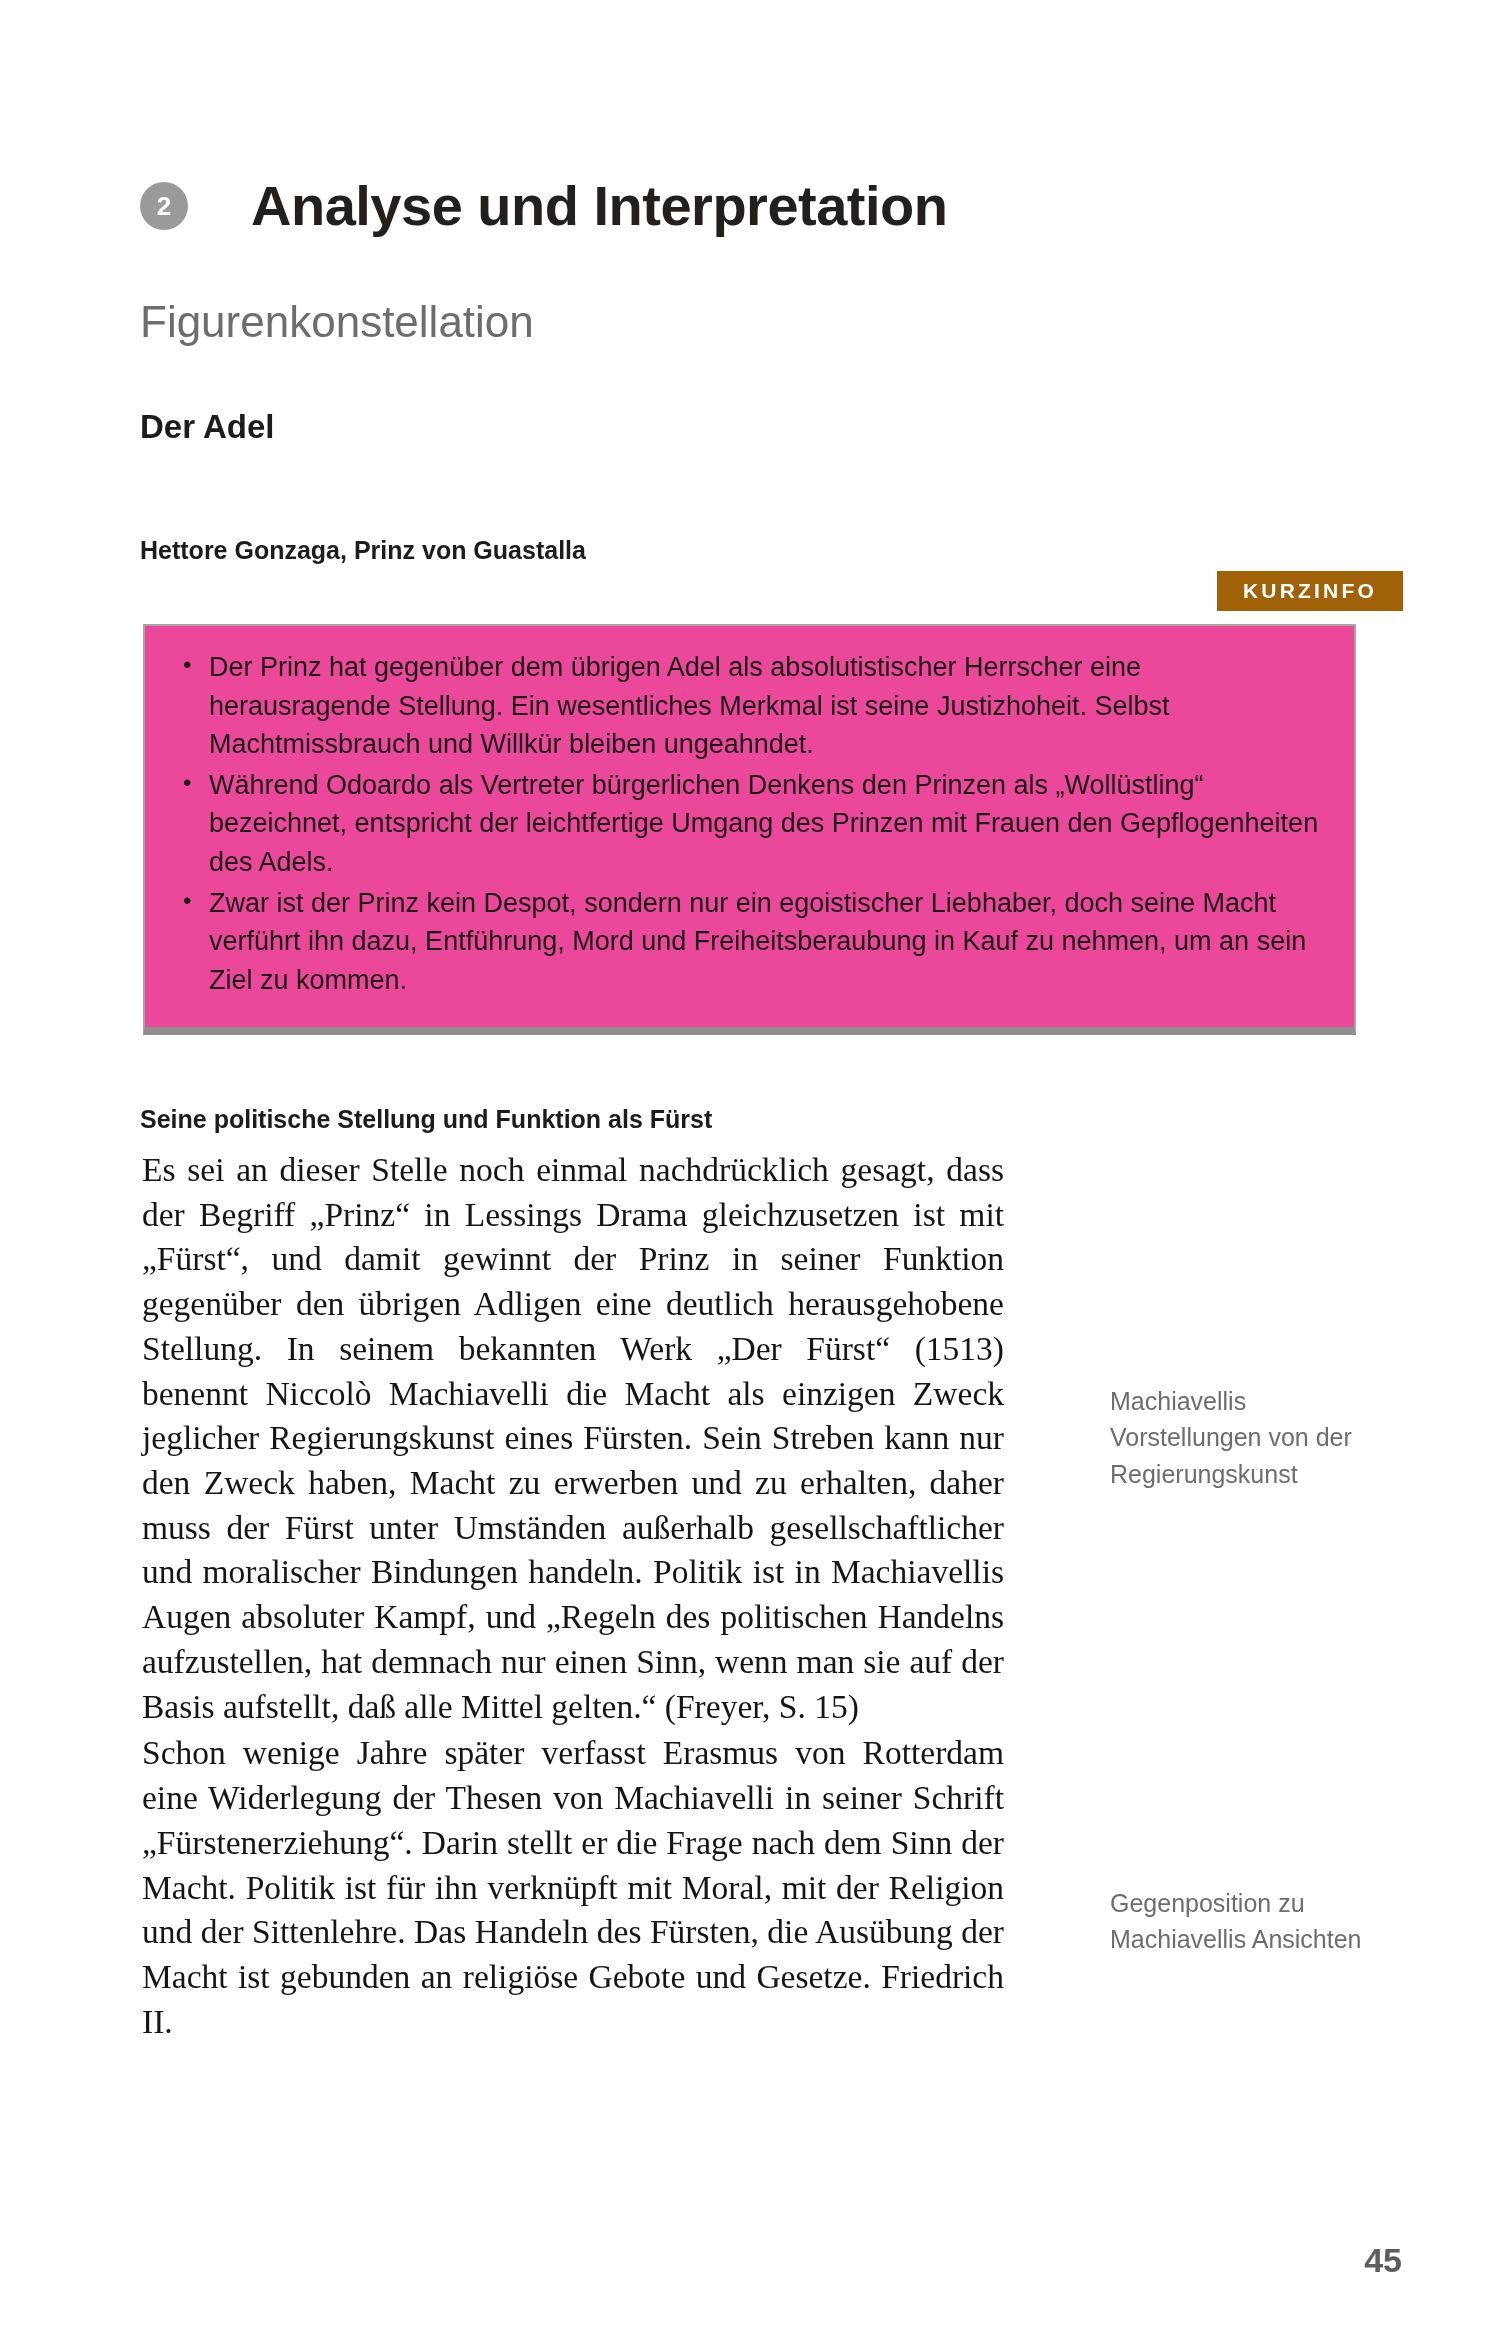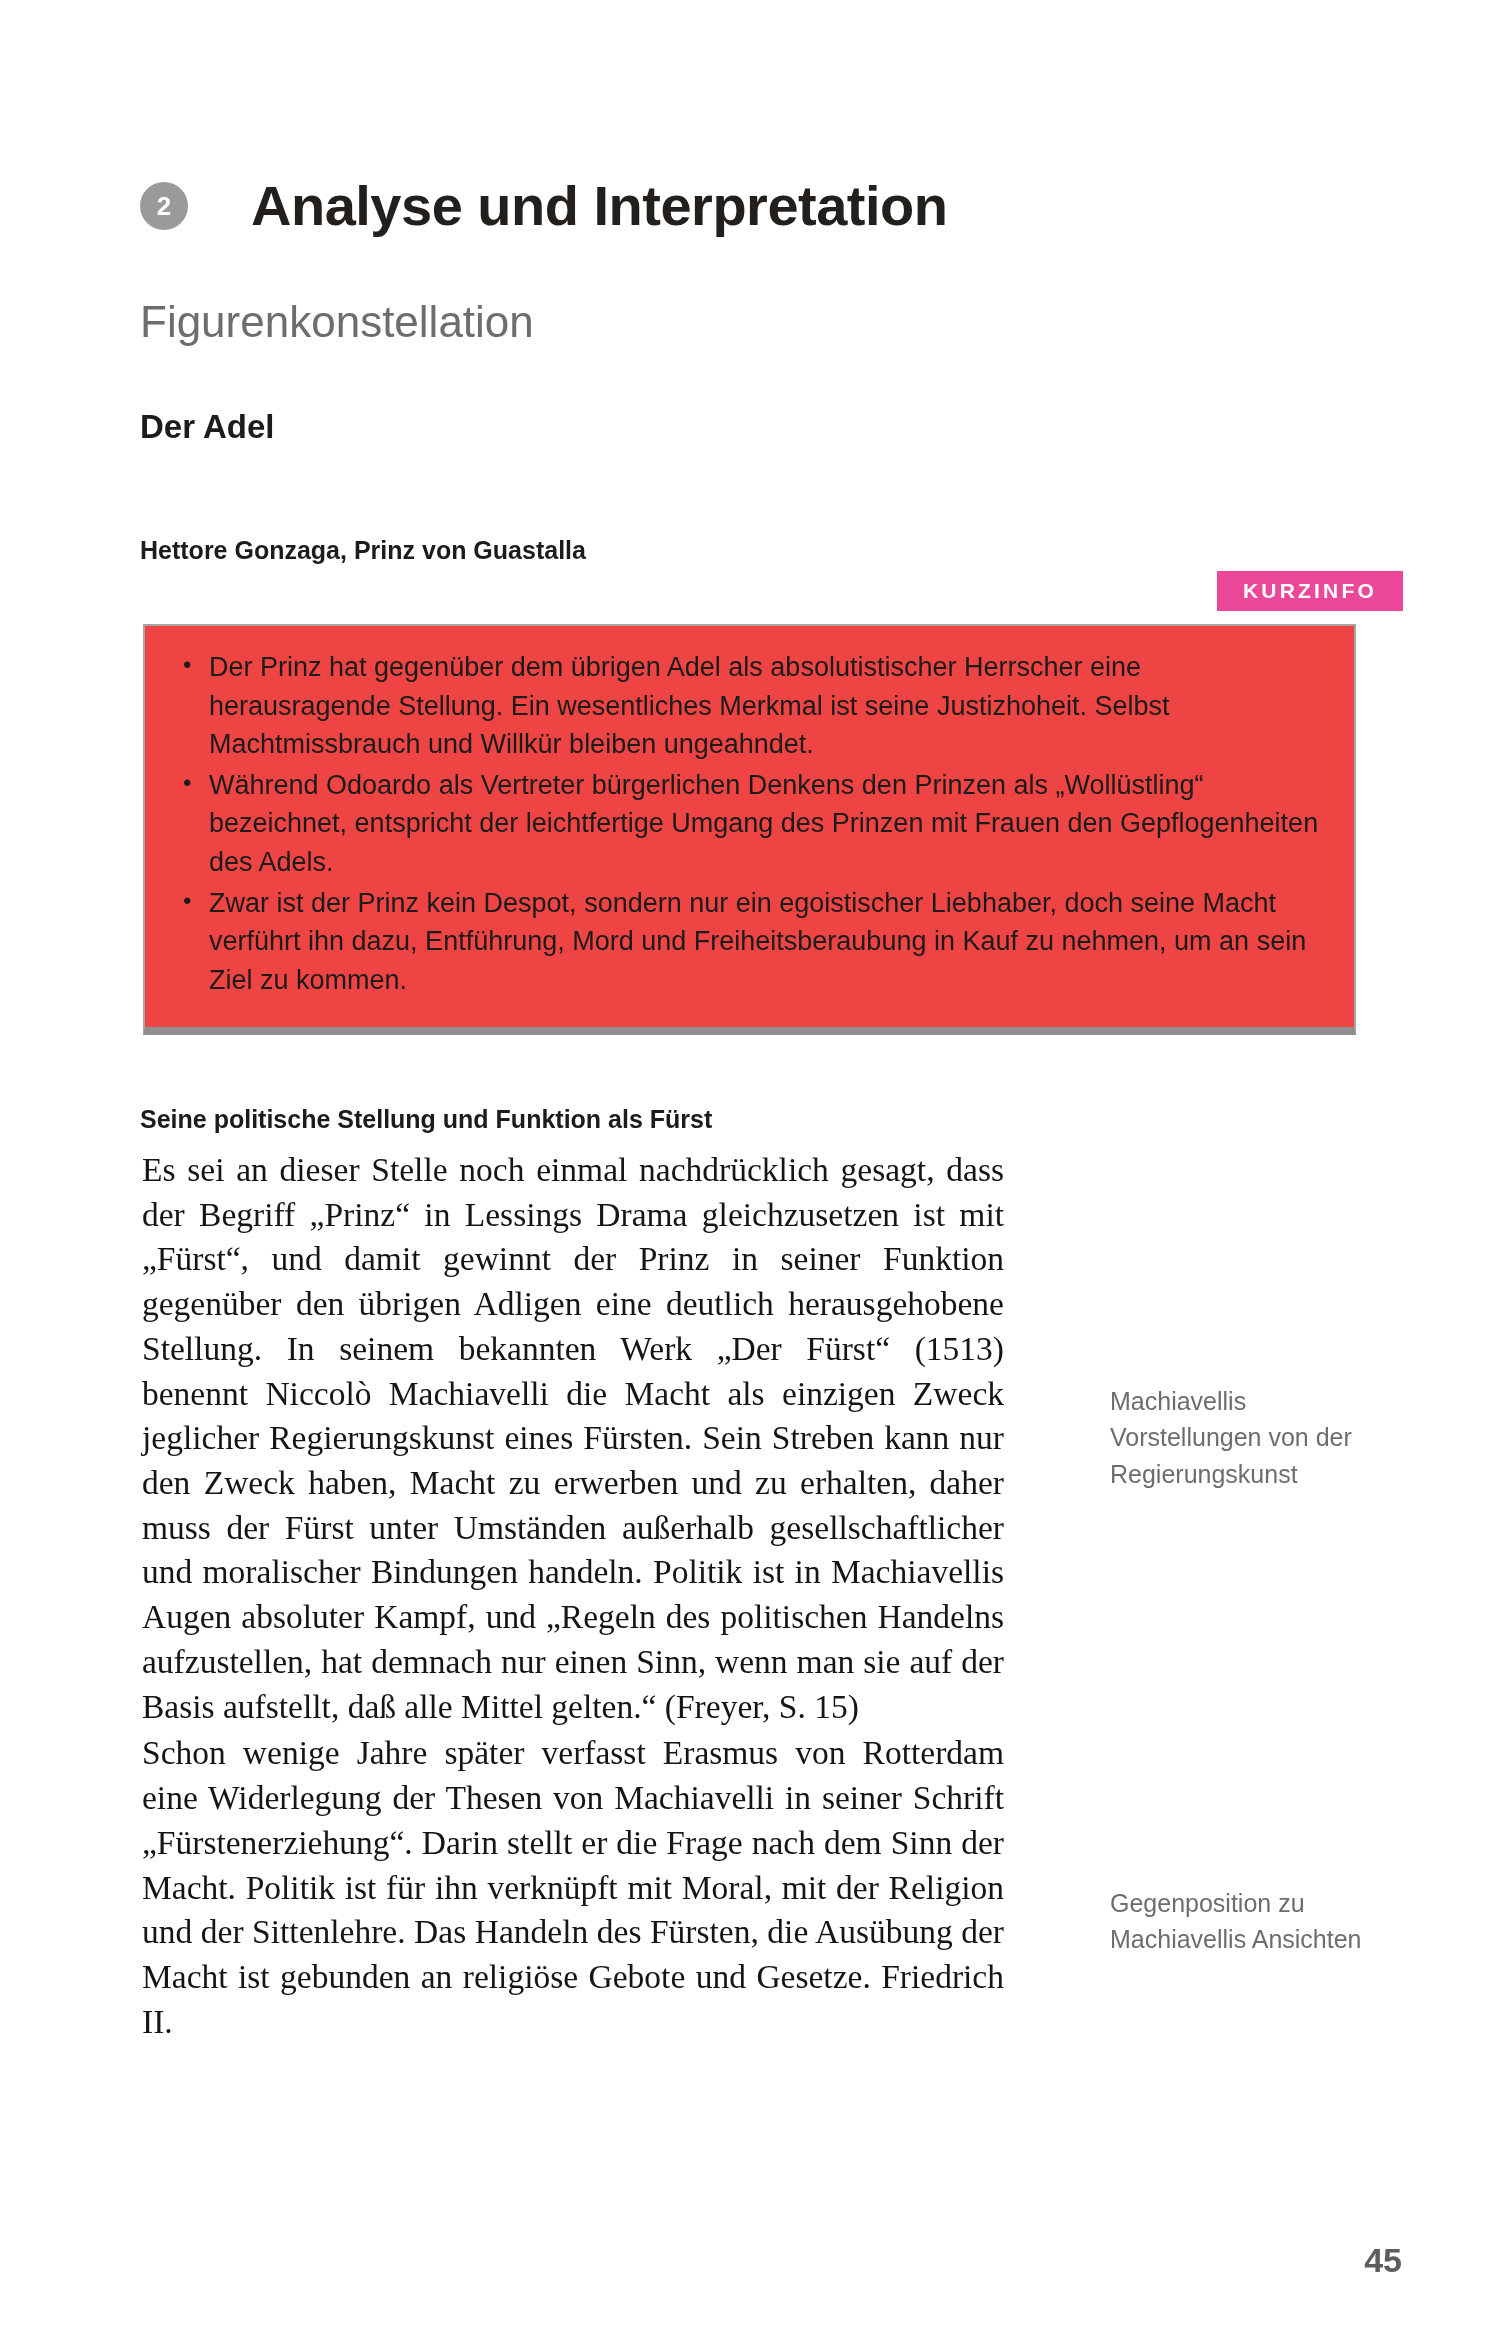--- a/index.html
+++ b/index.html
@@ -85,40 +85,40 @@
     font-weight: 700;
     color: #1c1c1a;
     line-height: 1;
   }
 
   
   .kurzinfo-tab {
     position: absolute;
     right: 97px;
     top: 571px;
-    background: #ec4899;
+    background: #a16207;
     color: #ffffff;
     font-size: 21px;
     font-weight: 700;
     letter-spacing: 3.2px;
     padding: 9px 26px 10px 26px;
     line-height: 1;
     box-sizing: border-box;
   }
 
   
   .info-box {
     position: absolute;
     left: 143px;
     top: 624px;
     width: 1213px;
     box-sizing: border-box;
     border: 2px solid #a6a6a6;
     border-bottom: 8px solid #8f8f8f;
-    background: #ef4444;
+    background: #ec4899;
     padding: 22px 34px 26px 30px;
   }
   .info-list {
     list-style: none;
     margin: 0;
     padding: 0;
   }
   .info-list li {
     position: relative;
     padding-left: 34px;

